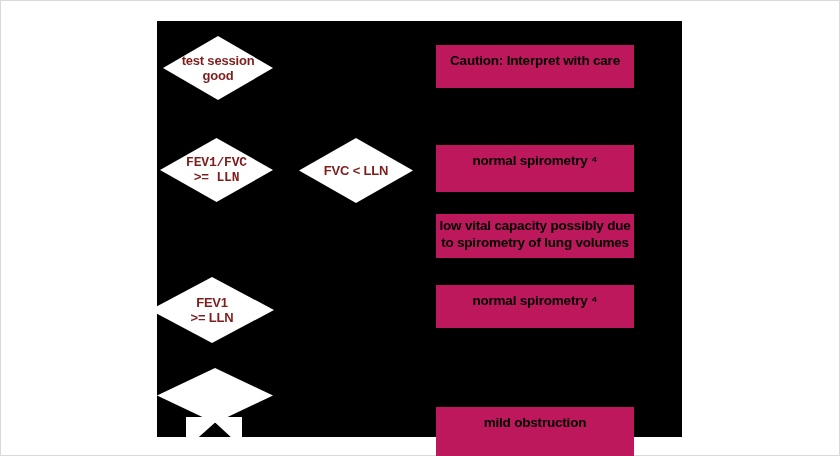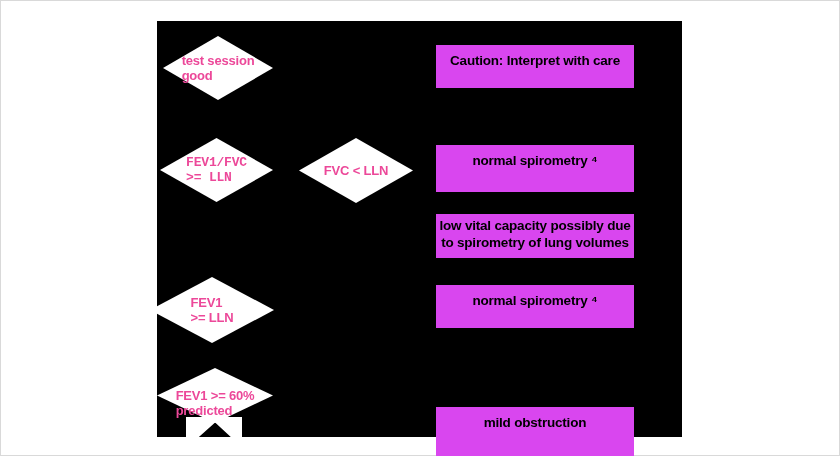--- a/index.html
+++ b/index.html
@@ -37,25 +37,25 @@
   }
   .diamond-shape {
     position: absolute;
     inset: 0;
     background: #ffffff;
     clip-path: polygon(50% 0%, 100% 50%, 50% 100%, 0% 50%);
   }
   .node-label {
     position: relative;
     z-index: 2;
-    color: #ec4899;
+    color: #7f1d1d;
     font-weight: 700;
     font-size: 13px;
     line-height: 15px;
-    text-align: left;
+    text-align: center;
     white-space: pre-line;
     letter-spacing: -0.2px;
   }
   #d1 { left: 163px; top: 36px;  width: 110px; height: 64px; }
   #d2 { left: 160px; top: 138px; width: 113px; height: 64px; font-family: Liberation Mono, monospace; }
   #d3 { left: 299px; top: 138px; width: 114px; height: 65px; }
   #d4 { left: 150px; top: 277px; width: 124px; height: 66px; }
   #d5 { left: 157px; top: 368px; width: 116px; height: 55px; }
   #d5 .node-label { margin-top: 14px; }
   
@@ -66,21 +66,21 @@
     width: 56px;
     height: 20px;
     background: #ffffff;
     clip-path: polygon(0% 0%, 100% 0%, 100% 100%, 80% 100%, 52% 28%, 23% 100%, 0% 100%);
   }
   
   .outcome {
     position: absolute;
     left: 436px;
     width: 198px;
-    background: #d946ef;
+    background: #be185d;
     color: #000000;
     font-weight: 700;
     font-size: 13.5px;
     line-height: 17px;
     text-align: center;
     white-space: pre-line;
     letter-spacing: -0.2px;
     box-sizing: border-box;
     padding-top: 7px;
   }
@@ -115,22 +115,20 @@
 </div>
 
 <div class="node" id="d4">
   <div class="diamond-shape"></div>
   <div class="node-label">FEV1
 &gt;= LLN</div>
 </div>
 
 <div class="node" id="d5">
   <div class="diamond-shape"></div>
-  <div class="node-label">FEV1 &gt;= 60%
-predicted</div>
 </div>
 
 <div class="ribbon"></div>
 
 <div class="outcome" id="b1">Caution: Interpret with care</div>
 
 <div class="outcome" id="b2">normal spirometry ⁴</div>
 
 <div class="outcome" id="b3">low vital capacity possibly due
 to spirometry of lung volumes</div>

